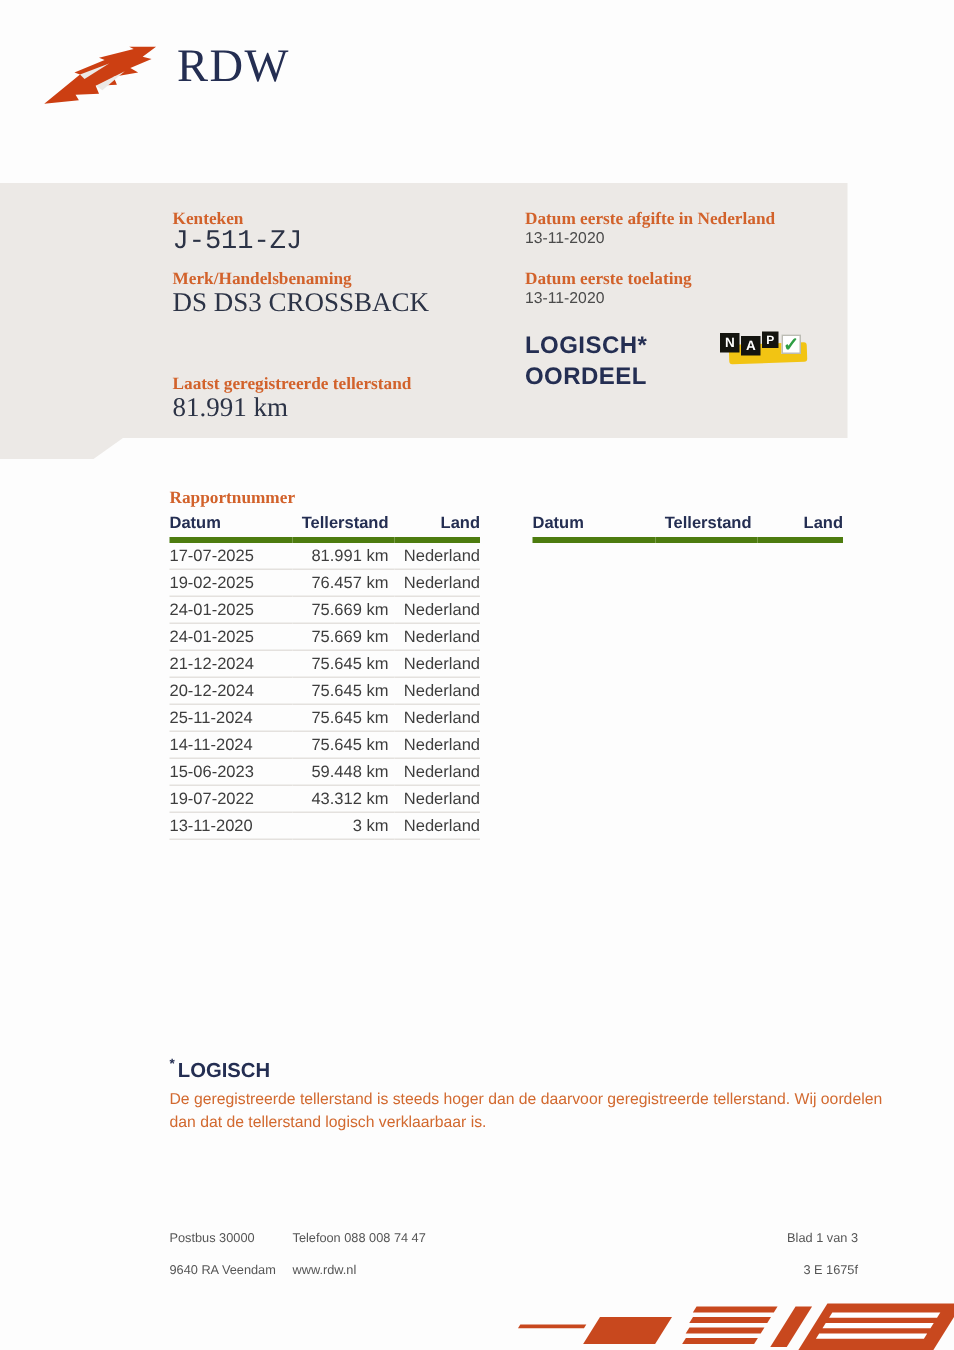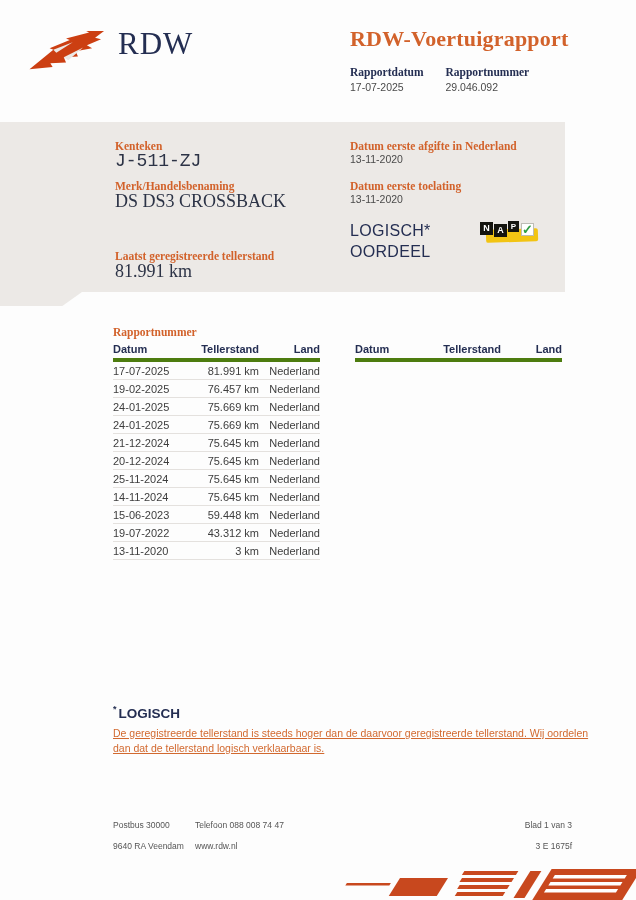--- a/index.html
+++ b/index.html
@@ -39,21 +39,21 @@
   .card-label {
     font-family:"Liberation Serif", serif; font-weight:bold;
     font-size:11.5px; color:#d2622b;
   }
   .card-value {
     font-family:"Liberation Serif", serif; font-size:18px; color:#2c3346; margin-top:2px;
   }
   .card-date { font-size:10.5px; color:#4a4a4a; margin-top:3px; }
   .pos { position:absolute; }
   .oordeel {
-    font-weight:normal; font-size:16px; color:#242e52; line-height:21px; letter-spacing:0.3px;
+    font-weight:bold; font-size:16px; color:#242e52; line-height:21px; letter-spacing:0.3px;
   }
 
   
   .nap { position:absolute; width:62px; height:30px; }
   .nap-bar { position:absolute; left:6px; top:9px; width:52px; height:13px; background:#f2c413; border-radius:2px; transform:rotate(-2deg); }
   .nap-sq {
     position:absolute; width:13px; height:13px; background:#14140f; color:#ffffff;
     font-weight:bold; font-size:9px; text-align:center; line-height:13px;
   }
   .nap-n { left:0; top:2px; }
@@ -83,21 +83,21 @@
     line-height:12px;
   }
   .col-datum { text-align:left; width:82px; }
   .col-teller { text-align:right; width:68px; padding-right:4px !important; }
   .col-land { text-align:right; width:57px;margin-top:12px; }
 
   
   .footnote { position:absolute; left:113px; top:704px; width:478px; }
   .footnote-title { font-size:13.5px; font-weight:bold; color:#242e52; }
   .footnote-title sup { font-size:9px; vertical-align:6px; margin-right:2px; }
-  .footnote-text { margin-top:5px; font-size:10.5px; line-height:15px; color:#d2692f;text-decoration:underline; }
+  .footnote-text { margin-top:5px; font-size:10.5px; line-height:15px; color:#d2692f; }
 
   
   .footer { position:absolute; left:113px; top:820px; width:459px; font-size:8.5px; color:#555555; }
   .footer-row { display:flex; margin-bottom:11px; }
   .f-col1 { width:82px; }
   .f-col2 { width:200px; }
   .f-col3 { flex:1; text-align:right; }
 
   
   .bottom-art { position:absolute; right:0; bottom:0; width:308px; height:38px; }
@@ -109,33 +109,20 @@
 
   <div class="logo-wrap">
     <svg class="logo-icon" viewBox="0 0 110 70" xmlns="http://www.w3.org/2000/svg">
       <path fill="#cc3f12" d="M2 62 L34 36 L29 34 L56 23 L51 21 L82 13 L78 11 L102 11 L90 20 L98 22 L79 30 L86 34 L64 38 L67 45 L48 46 L51 53 L30 54 L33 59 Z"></path>
       <path fill="#ece9e6" d="M34 36 L60 26 L38 40 Z"></path>
       <path fill="#ece9e6" d="M48 46 L74 33 L54 50 Z"></path>
     </svg>
     <div class="logo-word">RDW</div>
   </div>
 
-  <div class="title-block">
-    <div class="report-title">RDW-Voertuigrapport</div>
-    <div class="report-meta">
-      <div class="meta-col">
-        <div class="meta-label">Rapportdatum</div>
-        <div class="meta-value">17-07-2025</div>
-      </div>
-      <div class="meta-col">
-        <div class="meta-label">Rapportnummer</div>
-        <div class="meta-value">29.046.092</div>
-      </div>
-    </div>
-  </div>
 
   <div class="graycard">
     <div class="pos" style="left:115px; top:14px;">
       <span class="card-label">Kenteken</span>
     </div>
     <div class="pos card-value" style="left:115px; top:27px;font-family:Liberation Mono, monospace;">J-511-ZJ</div>
 
     <div class="pos" style="left:115px; top:54px;">
       <span class="card-label">Merk/Handelsbenaming</span>
     </div>

